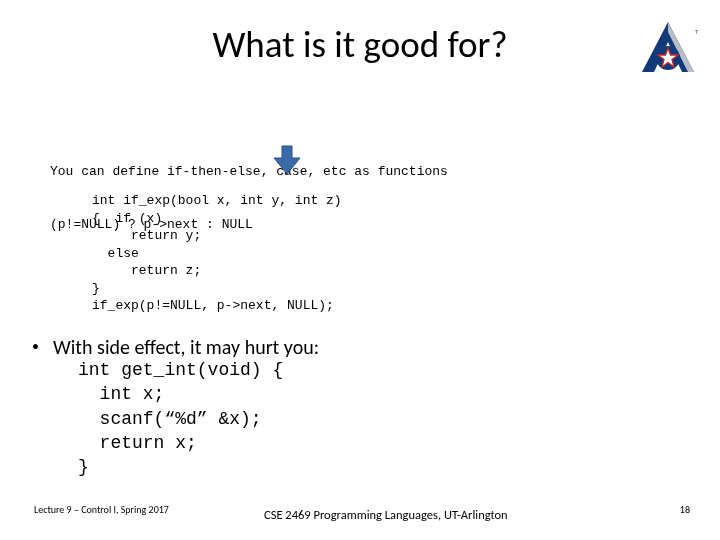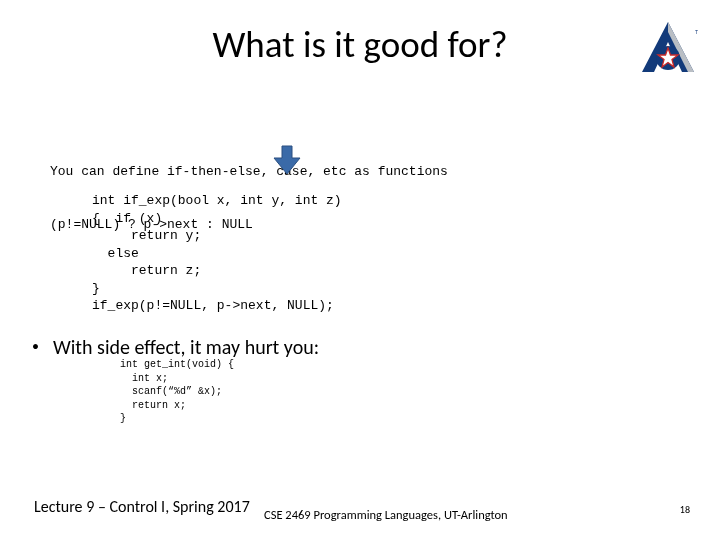--- a/index.html
+++ b/index.html
@@ -63,34 +63,33 @@
     margin-right: 14px;
     line-height: 1;
   }
   .bullet-text {
     font-size: 20px;
   }
   .block3 {
     position: absolute;
     top: 358px;
     left: 78px;
-    font-size: 10px;
+    font-size: 18px;
     line-height: 1.35;
-    margin-left: 42px;
   }
   .arrow {
     position: absolute;
     top: 144px;
     left: 272px;
   }
   .footer-left {
     position: absolute;
     bottom: 24px;
     left: 34px;
-    font-size: 16px;
+    font-size: 10px;
   }
   .footer-center {
     position: absolute;
     bottom: 18px;
     left: 264px;
     font-size: 12.5px;
   }
   .footer-right {
     position: absolute;
     bottom: 24px;

